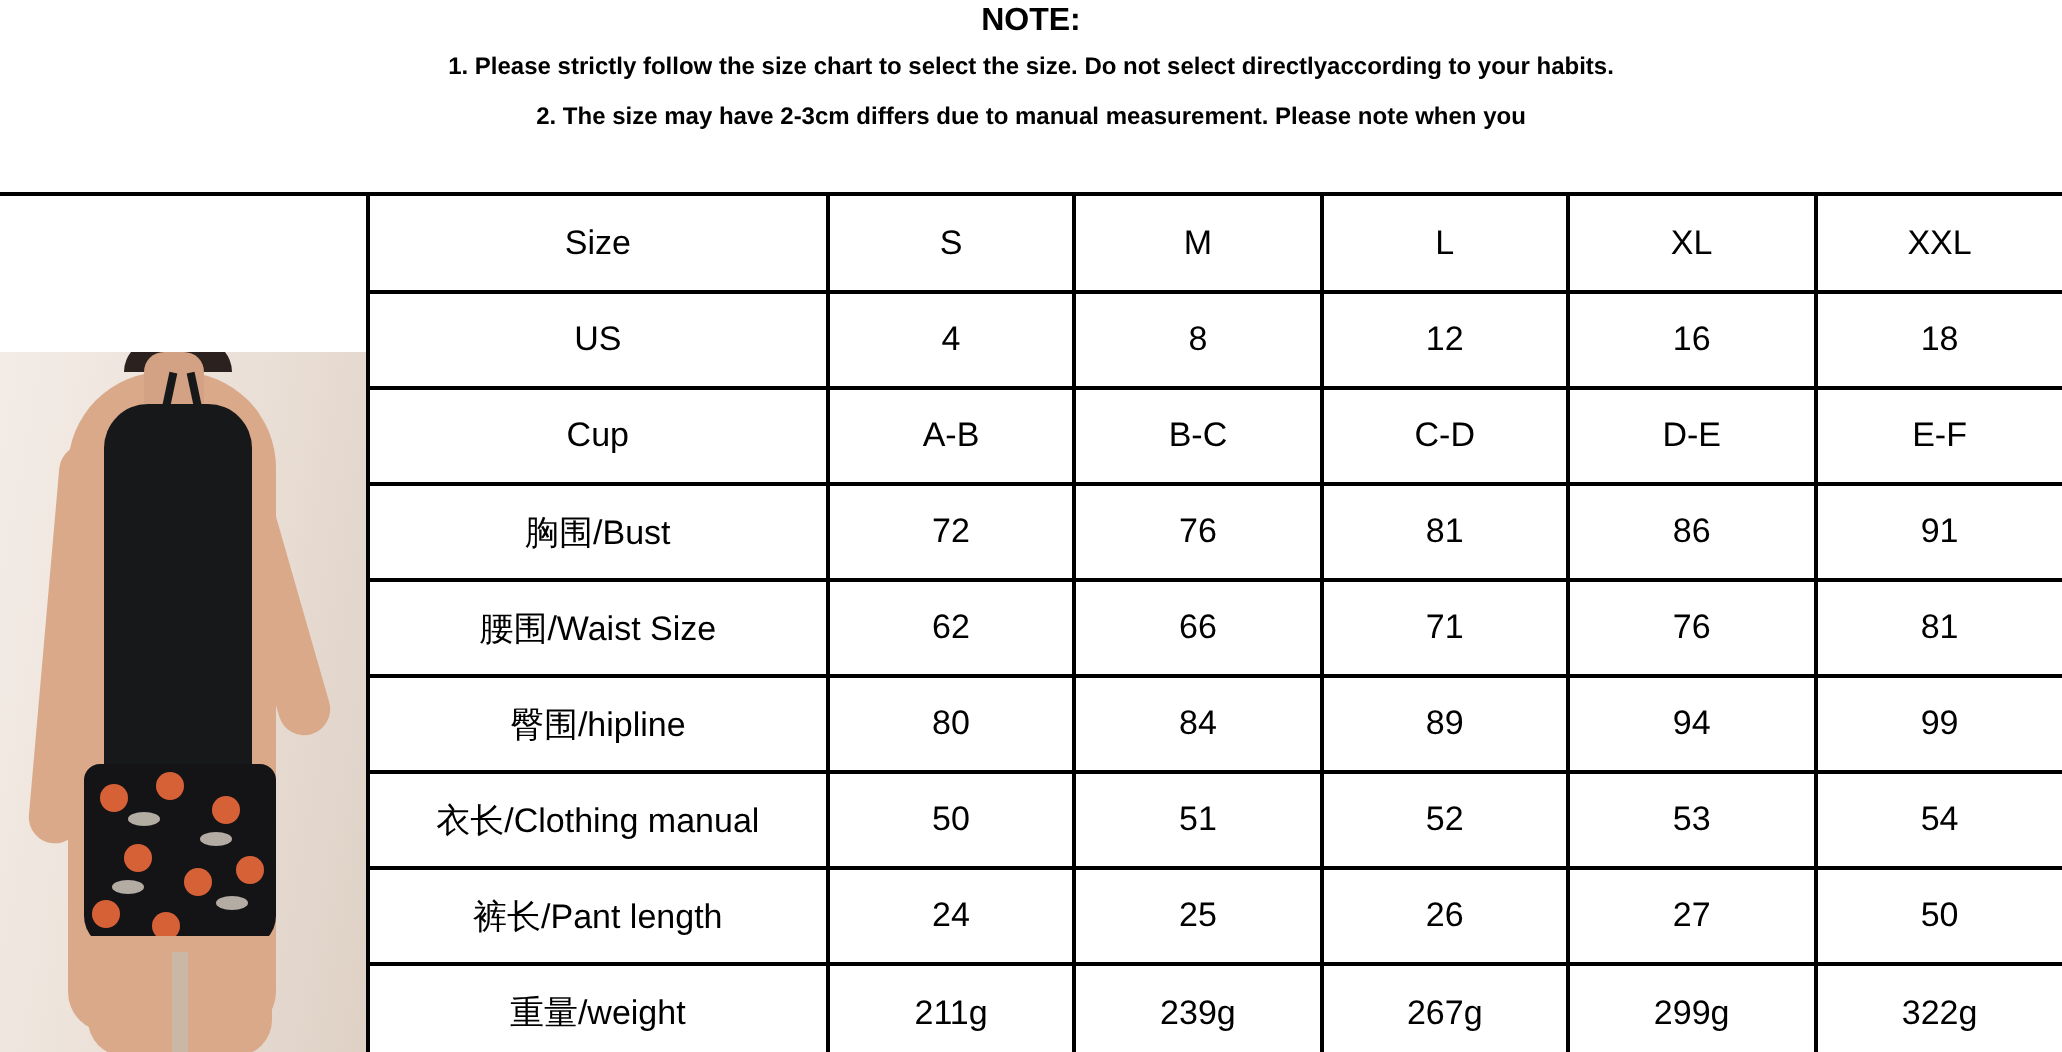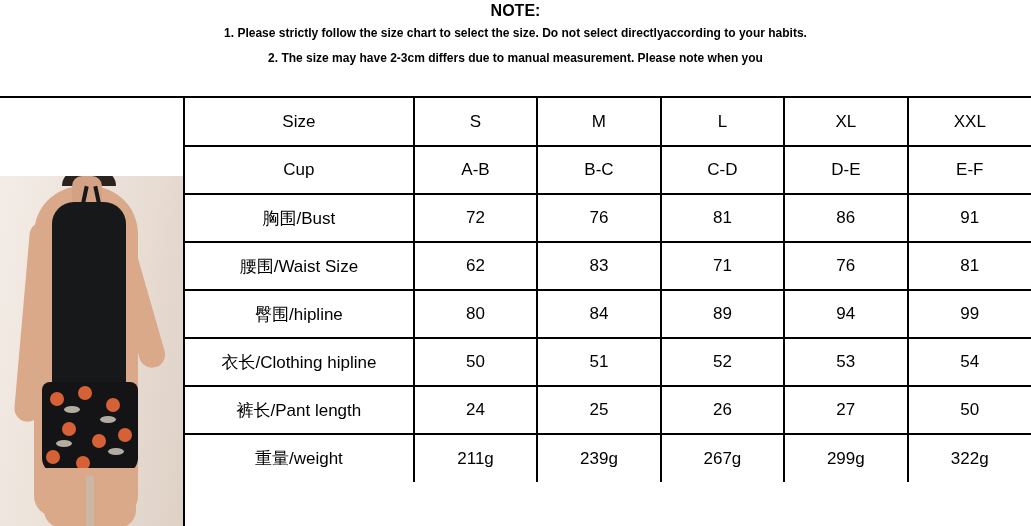--- a/index.html
+++ b/index.html
@@ -246,53 +246,61 @@
       <tbody>
         <tr>
           <td class="col-label">Size</td>
           <td class="col-val">S</td>
           <td class="col-val">M</td>
           <td class="col-val">L</td>
           <td class="col-val">XL</td>
           <td class="col-val">XXL</td>
         </tr>
         <tr>
+          <td class="col-label row-label">US</td>
+          <td class="col-val">4</td>
+          <td class="col-val">8</td>
+          <td class="col-val">12</td>
+          <td class="col-val">16</td>
+          <td class="col-val">18</td>
+        </tr>
+        <tr>
           <td class="col-label row-label">Cup</td>
           <td class="col-val">A-B</td>
           <td class="col-val">B-C</td>
           <td class="col-val">C-D</td>
           <td class="col-val">D-E</td>
           <td class="col-val">E-F</td>
         </tr>
         <tr>
           <td class="col-label row-label">胸围/Bust</td>
           <td class="col-val">72</td>
           <td class="col-val">76</td>
           <td class="col-val">81</td>
           <td class="col-val">86</td>
           <td class="col-val">91</td>
         </tr>
         <tr>
           <td class="col-label row-label">腰围/Waist Size</td>
           <td class="col-val">62</td>
-          <td class="col-val">83</td>
+          <td class="col-val">66</td>
           <td class="col-val">71</td>
           <td class="col-val">76</td>
           <td class="col-val">81</td>
         </tr>
         <tr>
           <td class="col-label row-label">臀围/hipline</td>
           <td class="col-val">80</td>
           <td class="col-val">84</td>
           <td class="col-val">89</td>
           <td class="col-val">94</td>
           <td class="col-val">99</td>
         </tr>
         <tr>
-          <td class="col-label row-label">衣长/Clothing hipline</td>
+          <td class="col-label row-label">衣长/Clothing manual</td>
           <td class="col-val">50</td>
           <td class="col-val">51</td>
           <td class="col-val">52</td>
           <td class="col-val">53</td>
           <td class="col-val">54</td>
         </tr>
         <tr>
           <td class="col-label row-label">裤长/Pant length</td>
           <td class="col-val">24</td>
           <td class="col-val">25</td>

